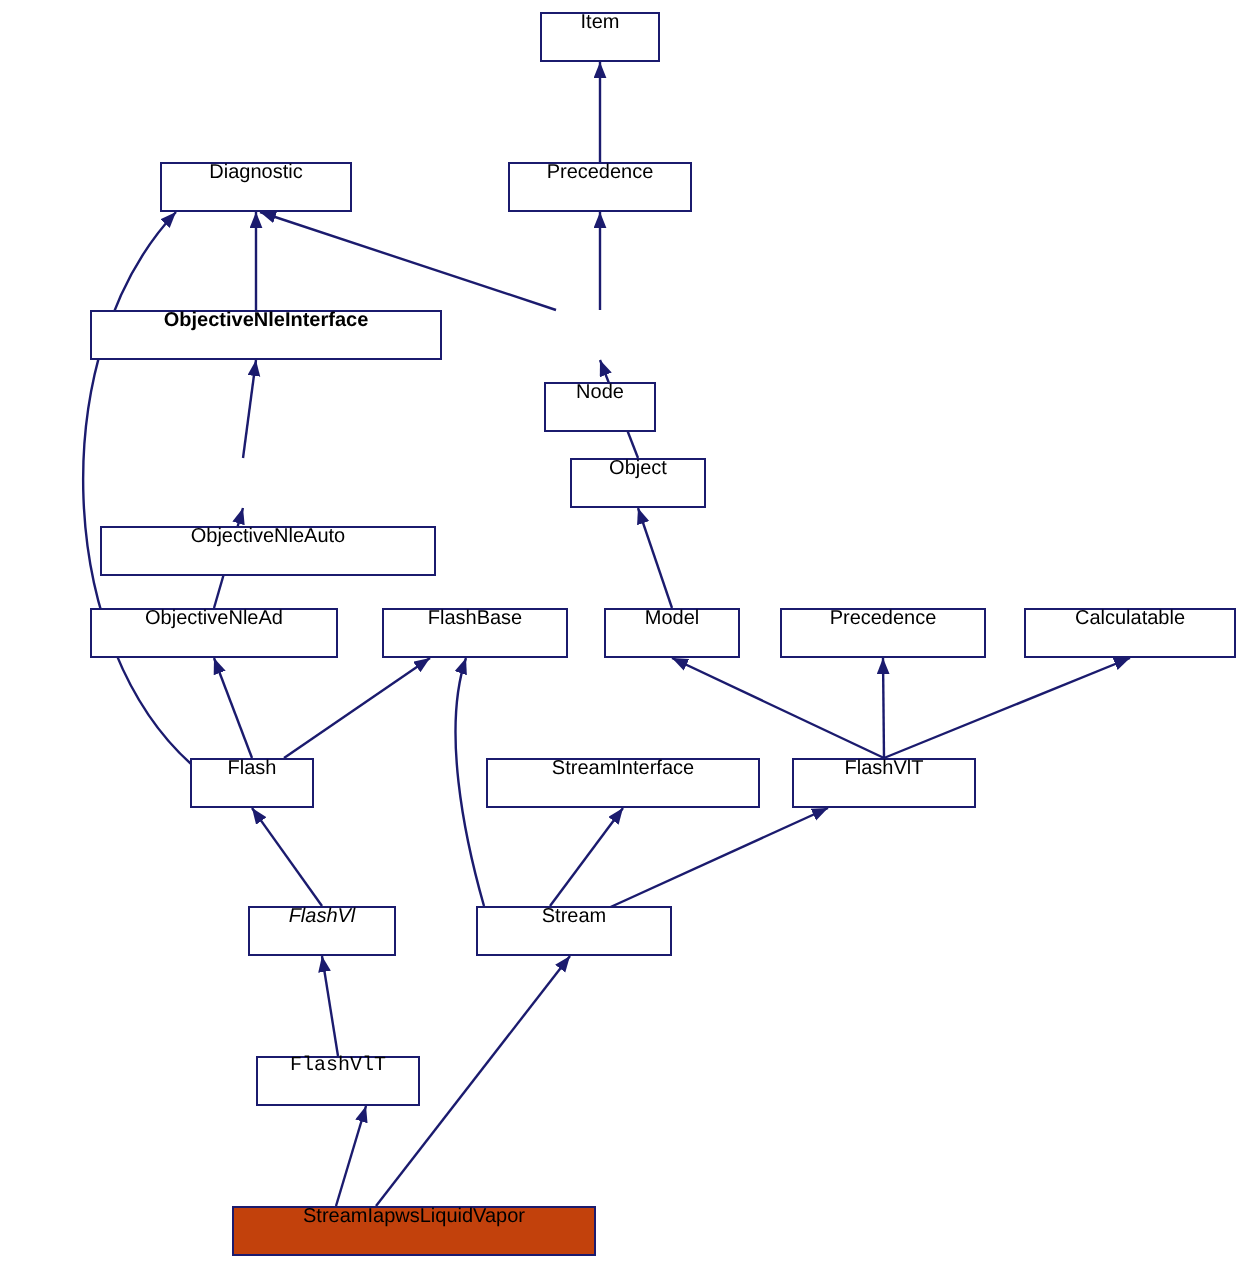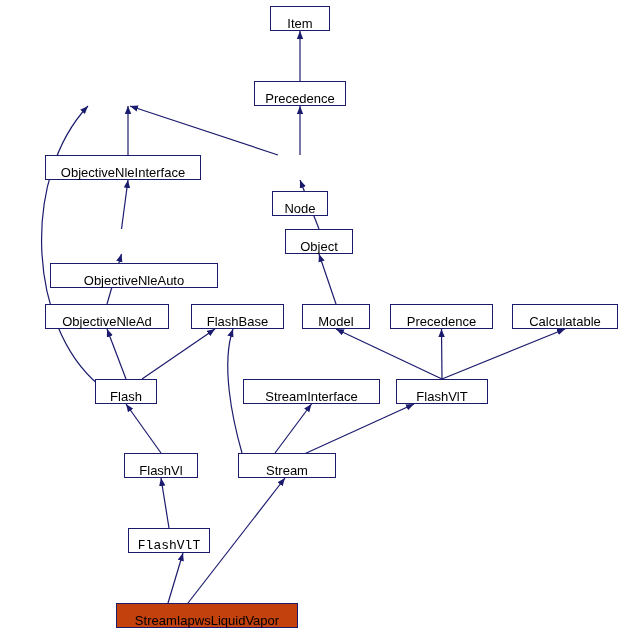--- a/index.html
+++ b/index.html
@@ -21,24 +21,24 @@
     top: 0;
     width: 622px;
     height: 635px;
   }
   .node {
     position: absolute;
     box-sizing: border-box;
     border: 1px solid #1b1b6e;
     background: #ffffff;
     color: #000000;
-    font-size: 13px;
+    font-size: 10px;
     line-height: 1;
     display: flex;
-    align-items: flex-end;
+    align-items: flex-start;
     justify-content: center;
     white-space: nowrap;
     height: 25px;
   }
   .node.highlight {
     background: #c2410c;
   }
 </style>
 </head>
 <body>
@@ -68,24 +68,27 @@
       <path d="M242,453 C232,418 221,364 233,329" fill="none" stroke="#1b1b6e" stroke-width="1.2" marker-end="url(#arrowhead)"></path>
       <path d="M275,453 L311.5,404" fill="none" stroke="#1b1b6e" stroke-width="1.2" marker-end="url(#arrowhead)"></path>
       <path d="M302,455 L414,404" fill="none" stroke="#1b1b6e" stroke-width="1.2" marker-end="url(#arrowhead)"></path>
       <path d="M169,528 L161,478" fill="none" stroke="#1b1b6e" stroke-width="1.2" marker-end="url(#arrowhead)"></path>
       <path d="M168,603 L183,553" fill="none" stroke="#1b1b6e" stroke-width="1.2" marker-end="url(#arrowhead)"></path>
       <path d="M188,603 L285,478" fill="none" stroke="#1b1b6e" stroke-width="1.2" marker-end="url(#arrowhead)"></path>
     </svg>
 <div class="node" style="left: 270px; top: 6px; width: 60px;">
       <span>Item</span>
     </div>
+    <div class="node" style="left: 80px; top: 81px; width: 96px;">
+      <span>Diagnostic</span>
+    </div>
     <div class="node" style="left: 254px; top: 81px; width: 92px;">
       <span>Precedence</span>
     </div>
-    <div class="node" style="left: 45px; top: 155px; width: 156px;">
+    <div class="node" style="left: 45px; top: 155px; width: 176px; font-weight: bold;">
       <span>ObjectiveNleInterface</span>
     </div>
     <div class="node" style="left: 272px; top: 155px; width: 56px; margin-top: 36px;">
       <span>Node</span>
     </div>
     <div class="node" style="left: 50px; top: 229px; width: 168px; margin-top: 34px;">
       <span>ObjectiveNleAuto</span>
     </div>
     <div class="node" style="left: 285px; top: 229px; width: 68px;">
       <span>Object</span>
@@ -107,21 +110,21 @@
     </div>
     <div class="node" style="left: 95px; top: 379px; width: 62px;">
       <span>Flash</span>
     </div>
     <div class="node" style="left: 243px; top: 379px; width: 137px;">
       <span>StreamInterface</span>
     </div>
     <div class="node" style="left: 396px; top: 379px; width: 92px;">
       <span>FlashVlT</span>
     </div>
-    <div class="node" style="left: 124px; top: 453px; width: 74px;">
+    <div class="node" style="left: 124px; top: 453px; width: 74px; font-style: italic;">
       <span>FlashVl</span>
     </div>
     <div class="node" style="left: 238px; top: 453px; width: 98px;">
       <span>Stream</span>
     </div>
     <div class="node" style="left: 128px; top: 528px; width: 82px; font-family: Liberation Mono, monospace;">
       <span>FlashVlT</span>
     </div>
     <div class="node highlight" style="left: 116px; top: 603px; width: 182px;">
       <span>StreamIapwsLiquidVapor</span>

